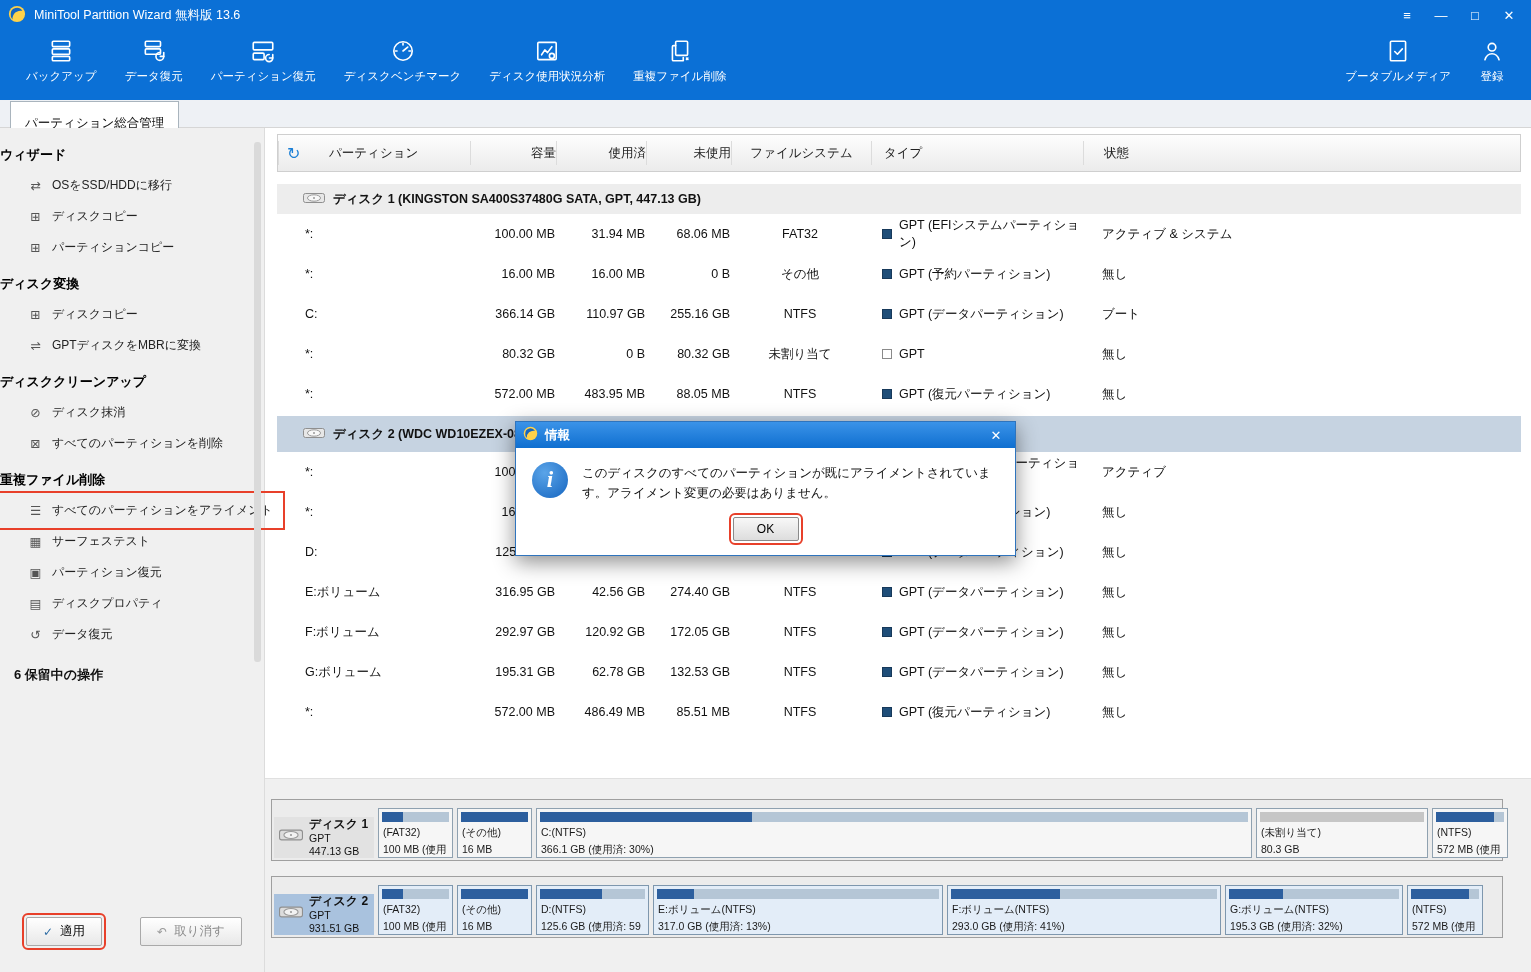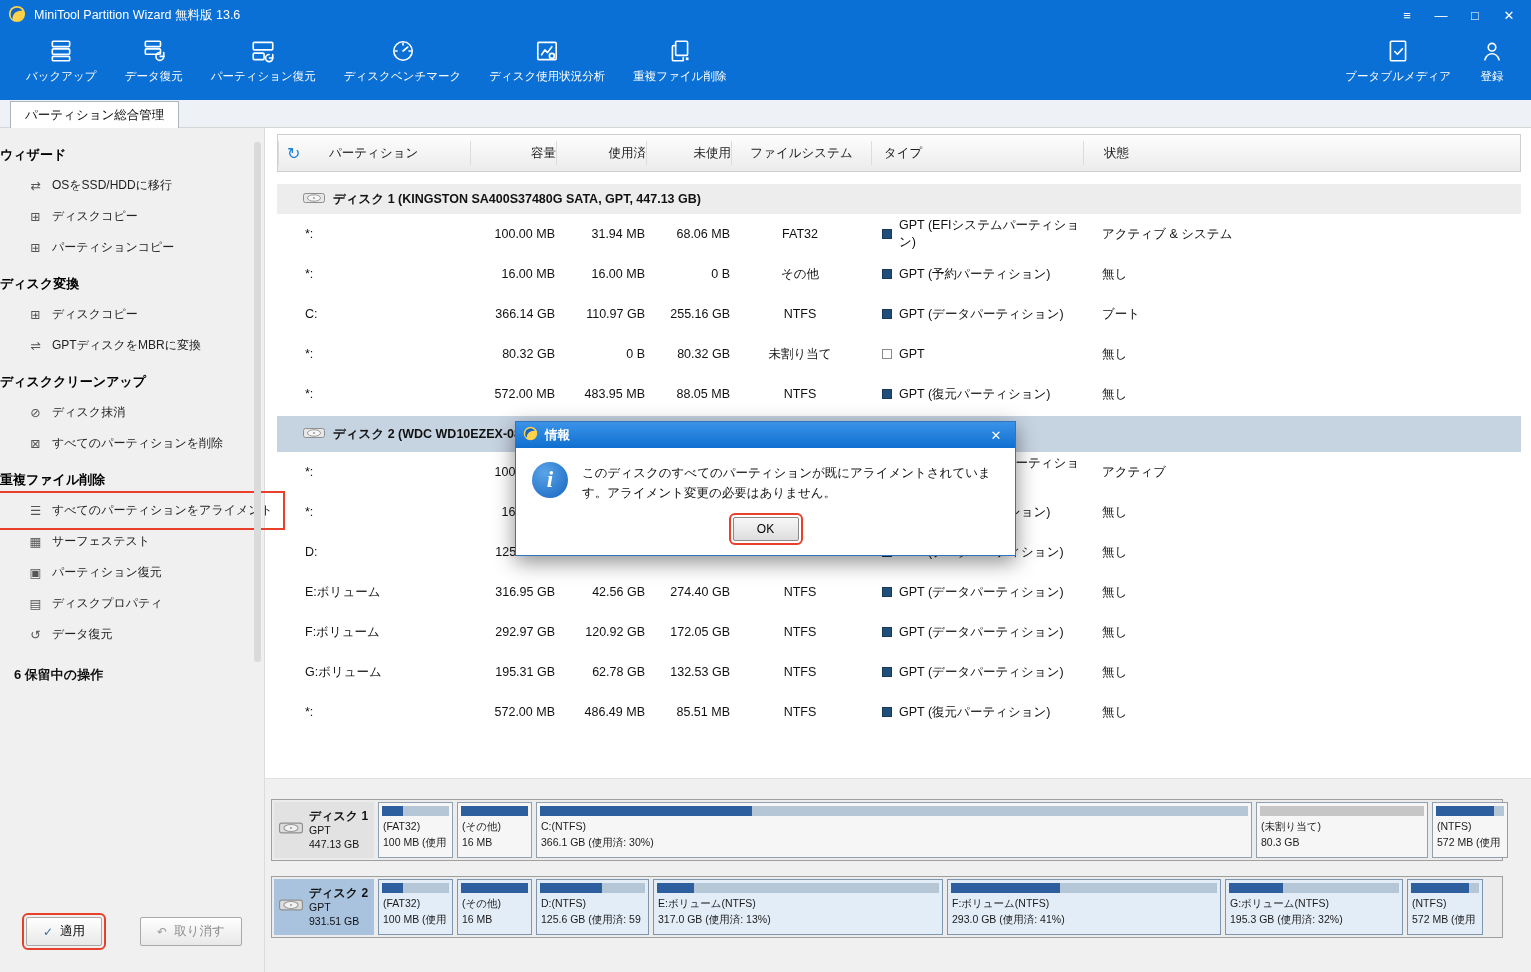--- a/index.html
+++ b/index.html
@@ -17,21 +17,21 @@
   .wc { width:28px; height:22px; display:flex; align-items:center; justify-content:center; font-size:13px; cursor:default; }
 
   
   .toolbar { height:70px; background:#0b70d6; display:flex; color:#fff; padding:0 12px; }
   .tool { display:flex; flex-direction:column; align-items:center; padding:8px 14px 0; gap:5px; font-size:11.5px; white-space:nowrap; cursor:pointer; }
   .tool svg { display:block; stroke:#fff; fill:none; stroke-width:1.5; stroke-linecap:round; stroke-linejoin:round; }
   .tb-right { margin-left:auto; display:flex; }
 
   
   .tabstrip { height:28px; background:#eef1f5; border-bottom:1px solid #d6d6d6; display:flex; align-items:flex-end; padding-left:10px; }
-  .tab { background:#fff; border:1px solid #a9b4bd; border-bottom:none; height:27px; line-height:26px; padding:0 14px; font-size:12.5px; position:relative; top:1px; cursor:default;margin-top:20px; }
+  .tab { background:#fff; border:1px solid #a9b4bd; border-bottom:none; height:27px; line-height:26px; padding:8px 14px; font-size:12.5px; position:relative; top:1px; cursor:default;margin-top:20px; }
 
   
   .main { display:flex; height:844px; }
 
   
   .sidebar { width:265px; flex:none; background:#f0f0f0; border-right:1px solid #dcdcdc; position:relative; padding-top:6px; }
   .shead { font-weight:bold; font-size:13px; padding:12px 0 6px 0; color:#000000; }
   .sitem { display:flex; width:max-content; align-items:center; gap:9px; padding:7px 8px 7px 28px; font-size:12px; color:#222; cursor:pointer; white-space:nowrap; }
   .sicon { width:15px; text-align:center; color:#555; font-size:12.5px; flex:none; }
   .pending { font-weight:bold; font-size:13px; padding:16px 0 0 14px; }
@@ -62,21 +62,21 @@
 
   .drow { display:flex; align-items:center; height:30px; background:#ededed; font-weight:bold; font-size:12.5px; gap:8px; padding-left:26px; margin-top:12px; }
   .drow.selected { background:#c6d3e1; height:36px; margin-top:2px; }
   .prow { display:flex; align-items:center; height:40px; font-size:12.5px; background:#fff; }
 
   .sq { width:10px; height:10px; background:#1f4e79; border:1px solid #17395a; display:inline-block; flex:none; }
   .sq.hollow { background:#fff; border:1px solid #8a8a8a; }
 
   
   .map-area { flex:1; background:#f0f0f0; border-top:1px solid #e0e0e0; padding:20px 0 0 6px; }
-  .map-row { display:flex; width:1232px; height:62px; border:1px solid #9f9f9f; background:#ececec; padding:2px; gap:4px; margin-bottom:15px; }
+  .map-row { display:flex; width:1232px; height:62px; border:1px solid #9f9f9f; background:#ececec; padding:2px; gap:4px; margin-bottom:15px;align-items:flex-end; }
   .map-label { flex:0 0 100px; display:flex; align-items:center; gap:6px; padding-left:5px; background:#e2e2e2; cursor:pointer; }
   .map-row.selected .map-label { background:#a9c2de; }
   .mtxt { display:flex; flex-direction:column; line-height:1.25; }
   .mname { font-weight:bold; font-size:12px; }
   .mgpt, .msize { font-size:10.5px; }
   .blk { flex:none; border:1px solid #8fa1b0; background:#f6f6f6; overflow:hidden; cursor:pointer; }
   .map-row.selected .blk { background:#e3edf8; border-color:#7e97ae; }
   .bar { height:10px; margin:3px 3px 2px; background:#b5c6d6; position:relative; overflow:hidden; }
   .blk.unalloc .bar { background:#c6c6c6; }
   .fill { position:absolute; left:0; top:0; height:100%; width:0; background:#2d5f9e; }

